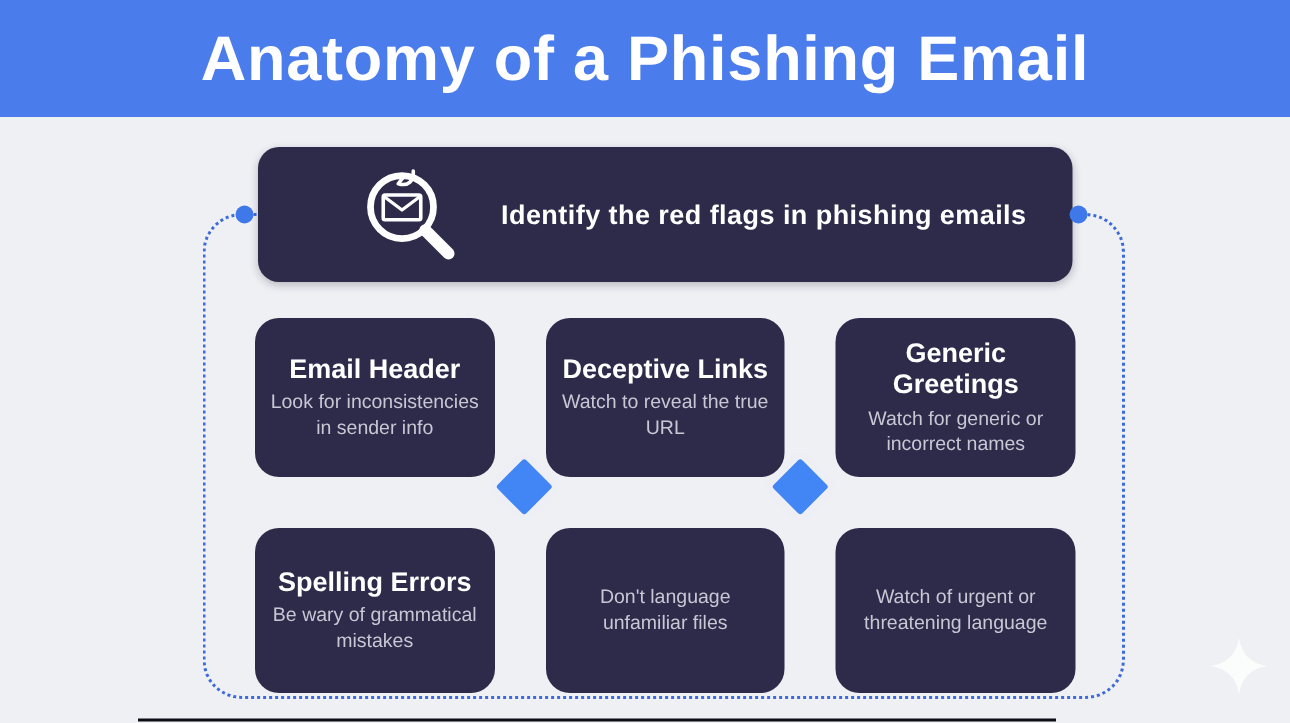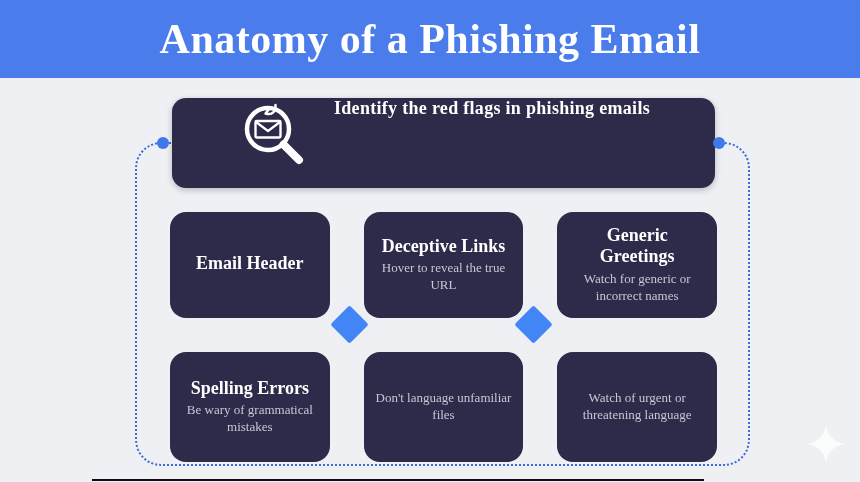--- a/index.html
+++ b/index.html
@@ -1,31 +1,31 @@
 <!DOCTYPE html>
 <html><head>
 <meta charset="utf-8">
 <style>
   html,body{margin:0;padding:0;}
   body{font-family:"Liberation Sans", sans-serif; background:#cfd2d8;}
-  .stage{position:relative; width:860px; height:482px; background:#EEF0F4; overflow:hidden;font-family:Liberation Serif, serif;}
+  .stage{position:relative; width:860px; height:482px; background:#EEF0F4; overflow:hidden;}
 
   .header{position:absolute; left:0; top:0; width:860px; height:78px; background:#4A7CEC;
           display:flex; align-items:center; justify-content:center; z-index:3;}
   .header h1{margin:0; color:#FFFFFF; font-size:42px; font-weight:bold; letter-spacing:.5px;}
 
   .dotted-frame{position:absolute; left:135px; top:142px; width:611px; height:320px;
                 border:2px dotted #3C6BD9; border-radius:26px; z-index:0;}
 
   .endpoint{position:absolute; width:12px; height:12px; border-radius:50%; background:#3F78E8; z-index:4;}
   .endpoint.left{left:157px; top:137px;}
   .endpoint.right{left:713px; top:137px;}
 
   .banner{position:absolute; left:172px; top:98px; width:543px; height:90px; background:#2D2A4A;
-          border-radius:14px; display:flex; align-items:flex-start; z-index:2;
+          border-radius:14px; display:flex; align-items:center; z-index:2;
           box-shadow:0 2px 6px rgba(20,20,40,.25);}
   .banner .icon-wrap{width:72px; height:72px; margin-left:66px; flex:0 0 auto;}
   .banner .banner-text{color:#FFFFFF; font-size:18px; font-weight:bold; margin-left:24px; letter-spacing:.3px;}
 
   .grid{position:absolute; left:170px; top:212px; width:547px; z-index:1;
         display:grid; grid-template-columns:1fr 1fr 1fr; grid-template-rows:106px 110px;
         column-gap:11px; row-gap:14px;gap:34px;}
   .card{background:#2D2A4A; border-radius:16px; display:flex; flex-direction:column;
         align-items:center; justify-content:center; text-align:center; padding:6px 10px; box-sizing:border-box;}
   .card .card-title{color:#FFFFFF; font-size:18px; font-weight:bold; line-height:1.15; margin:0 0 4px 0;}
@@ -63,24 +63,25 @@
         <path d="M18,24 L30,33 L42,24" fill="none" stroke="#FFFFFF" stroke-width="2.2" stroke-linejoin="round"></path>
         <path d="M37.5,7 C38,13.5 34.5,17.5 27.5,15.5 l 2.8,-3.6" fill="none" stroke="#FFFFFF" stroke-width="2.4" stroke-linecap="round" stroke-linejoin="round"></path>
       </svg>
     </span>
     <span class="banner-text">Identify the red flags in phishing emails</span>
   </div>
 
   <div class="grid">
     <div class="card">
       <p class="card-title">Email Header</p>
+      <p class="card-desc">Look for inconsistencies in sender info</p>
     </div>
     <div class="card">
       <p class="card-title">Deceptive Links</p>
-      <p class="card-desc">Hover to reveal the true URL</p>
+      <p class="card-desc">Watch to reveal the true URL</p>
     </div>
     <div class="card">
       <p class="card-title">Generic Greetings</p>
       <p class="card-desc">Watch for generic or incorrect names</p>
     </div>
     <div class="card">
       <p class="card-title">Spelling Errors</p>
       <p class="card-desc">Be wary of grammatical mistakes</p>
     </div>
     <div class="card">

